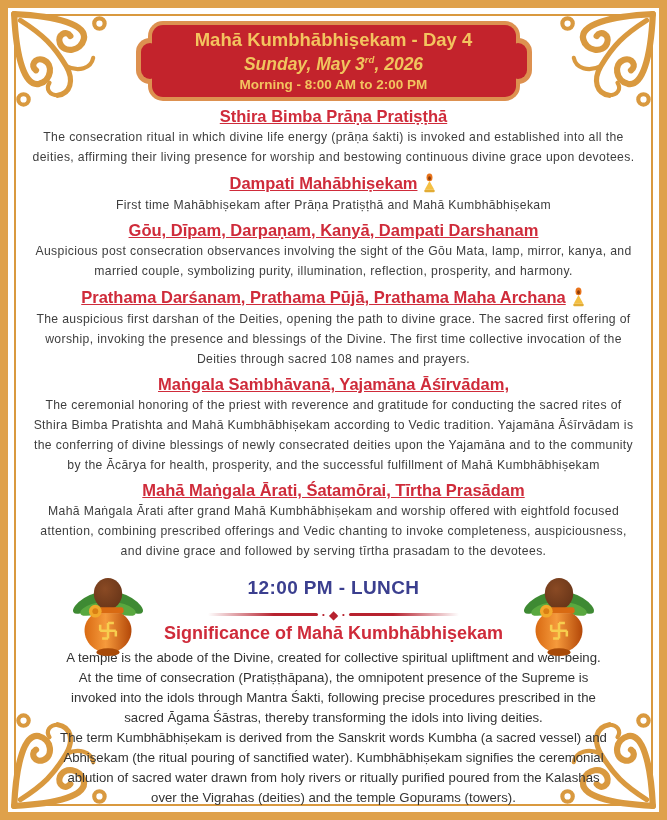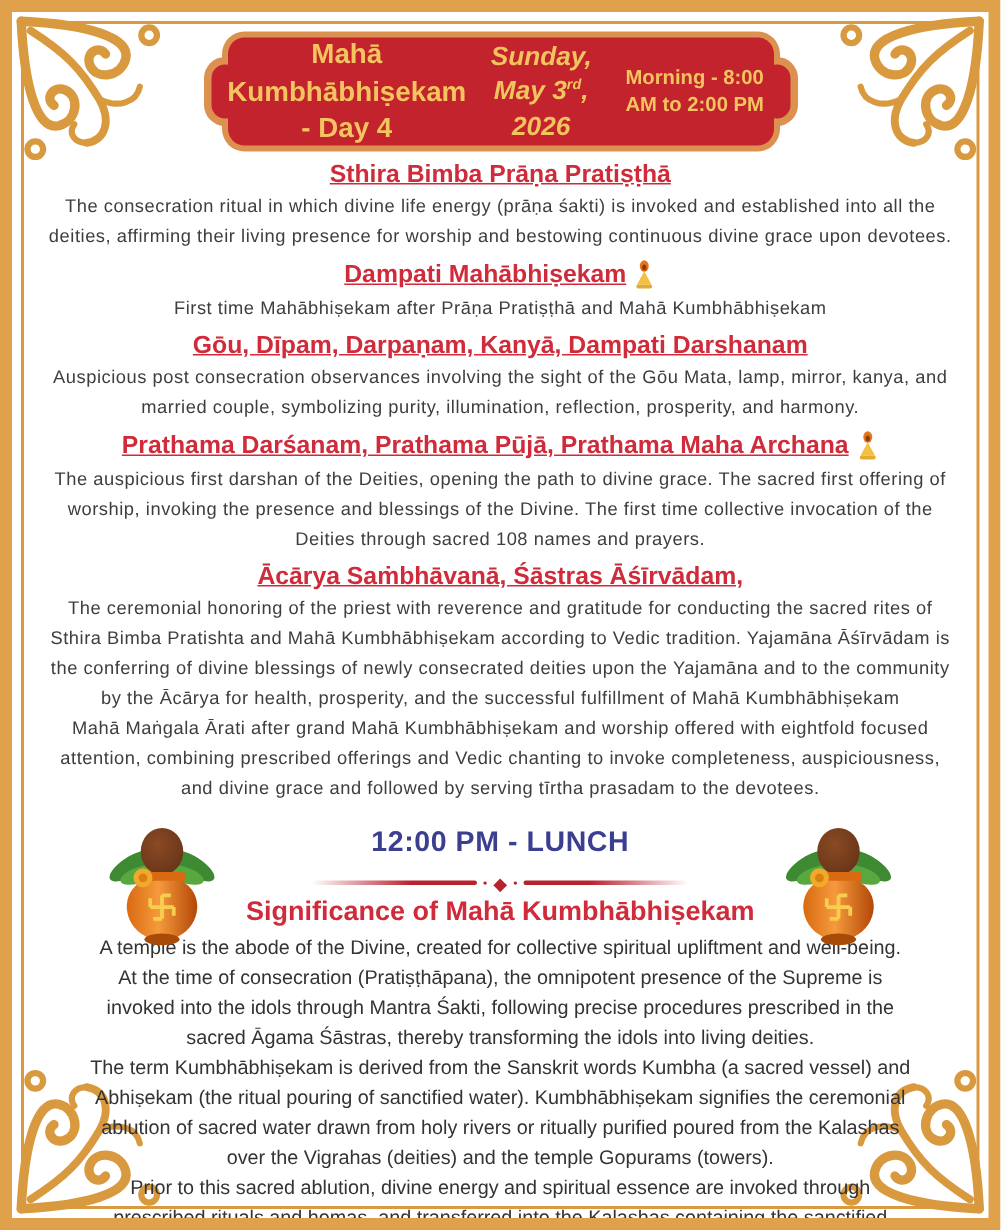--- a/index.html
+++ b/index.html
@@ -16,21 +16,21 @@
   .corner.bl{bottom:2px;left:2px;transform:scaleY(-1);}
   .corner.br{bottom:2px;right:2px;transform:scale(-1,-1);}
 
   
   .banner{position:relative;width:372px;height:80px;margin:13px auto 6px auto;background:#DD9150;border-radius:15px;}
   .banner .bump{position:absolute;top:50%;transform:translateY(-50%);width:28px;height:46px;background:#DD9150;border-radius:14px;}
   .banner .bump.left{left:-12px;}
   .banner .bump.right{right:-12px;}
   .banner .bump::after{content:"";position:absolute;top:5px;left:5px;right:5px;bottom:5px;background:#C3232C;border-radius:10px;}
   .banner-inner{position:absolute;top:4px;left:4px;right:4px;bottom:4px;background:#C3232C;border-radius:11px;
-    display:flex;flex-direction:row;align-items:center;justify-content:center;line-height:1.32;}
+    display:flex;flex-direction:column;align-items:center;justify-content:center;line-height:1.32;}
   .banner-title{color:#F3C45F;font-weight:bold;font-size:18.5px;}
   .banner-date{color:#F0C55E;font-weight:bold;font-size:17.5px;font-style:italic;}
   .banner-date sup{font-size:0.55em;}
   .banner-time{color:#F3C45F;font-weight:bold;font-size:13.5px;}
 
   
   .content{position:relative;text-align:center;}
   .sec-head{margin:6px auto 1px auto;font-size:16.5px;font-weight:bold;color:#CF2B3A;line-height:1.15;
     display:flex;align-items:center;justify-content:center;gap:5px;text-decoration:underline;}
   .sec-body{margin:0 auto;width:606px;font-size:12.2px;line-height:20px;color:#3E3E3E;letter-spacing:0.03em;}
@@ -140,24 +140,27 @@
       <svg class="deepam" width="15" height="21" viewBox="0 0 16 24">
         <ellipse cx="8" cy="5" rx="3.4" ry="4.4" fill="#E8731B"></ellipse>
         <ellipse cx="8" cy="6" rx="1.6" ry="2.2" fill="#8a3c0c"></ellipse>
         <path d="M8,9 L13.5,19 L2.5,19 Z" fill="#F4C043"></path>
         <rect x="2" y="19" width="12" height="3" rx="1.4" fill="#E2AC34"></rect>
       </svg>
     </div>
     <p class="sec-body">The auspicious first darshan of the Deities, opening the path to divine grace. The sacred first offering of worship, invoking the presence and blessings of the Divine. The first time collective invocation of the Deities through sacred 108 names and prayers.</p>
 
     <div class="sec-head">
-        <span>Ācārya Saṁbhāvanā, Śāstras Āśīrvādam,</span>
+        <span>Maṅgala Saṁbhāvanā, Yajamāna Āśīrvādam,</span>
       </div>
     <p class="sec-body">The ceremonial honoring of the priest with reverence and gratitude for conducting the sacred rites of Sthira Bimba Pratishta and Mahā Kumbhābhiṣekam according to Vedic tradition. Yajamāna Āśīrvādam is the conferring of divine blessings of newly consecrated deities upon the Yajamāna and to the community by the Ācārya for health, prosperity, and the successful fulfillment of Mahā Kumbhābhiṣekam</p>
 
+    <div class="sec-head">
+        <span>Mahā Maṅgala Ārati, Śatamōrai, Tīrtha Prasādam</span>
+      </div>
     <p class="sec-body">Mahā Maṅgala Ārati after grand Mahā Kumbhābhiṣekam and worship offered with eightfold focused attention, combining prescribed offerings and Vedic chanting to invoke completeness, auspiciousness, and divine grace and followed by serving tīrtha prasadam to the devotees.</p>
 
     <div class="mid-zone">
       <svg class="kalash left" viewBox="0 0 76 86">
         <defs>
           <linearGradient id="potg" x1="0" y1="0" x2="1" y2="0">
             <stop offset="0" stop-color="#D96A12"></stop>
               <stop offset="0.45" stop-color="#F59A3C"></stop>
               <stop offset="1" stop-color="#B34708"></stop>
           </linearGradient>

